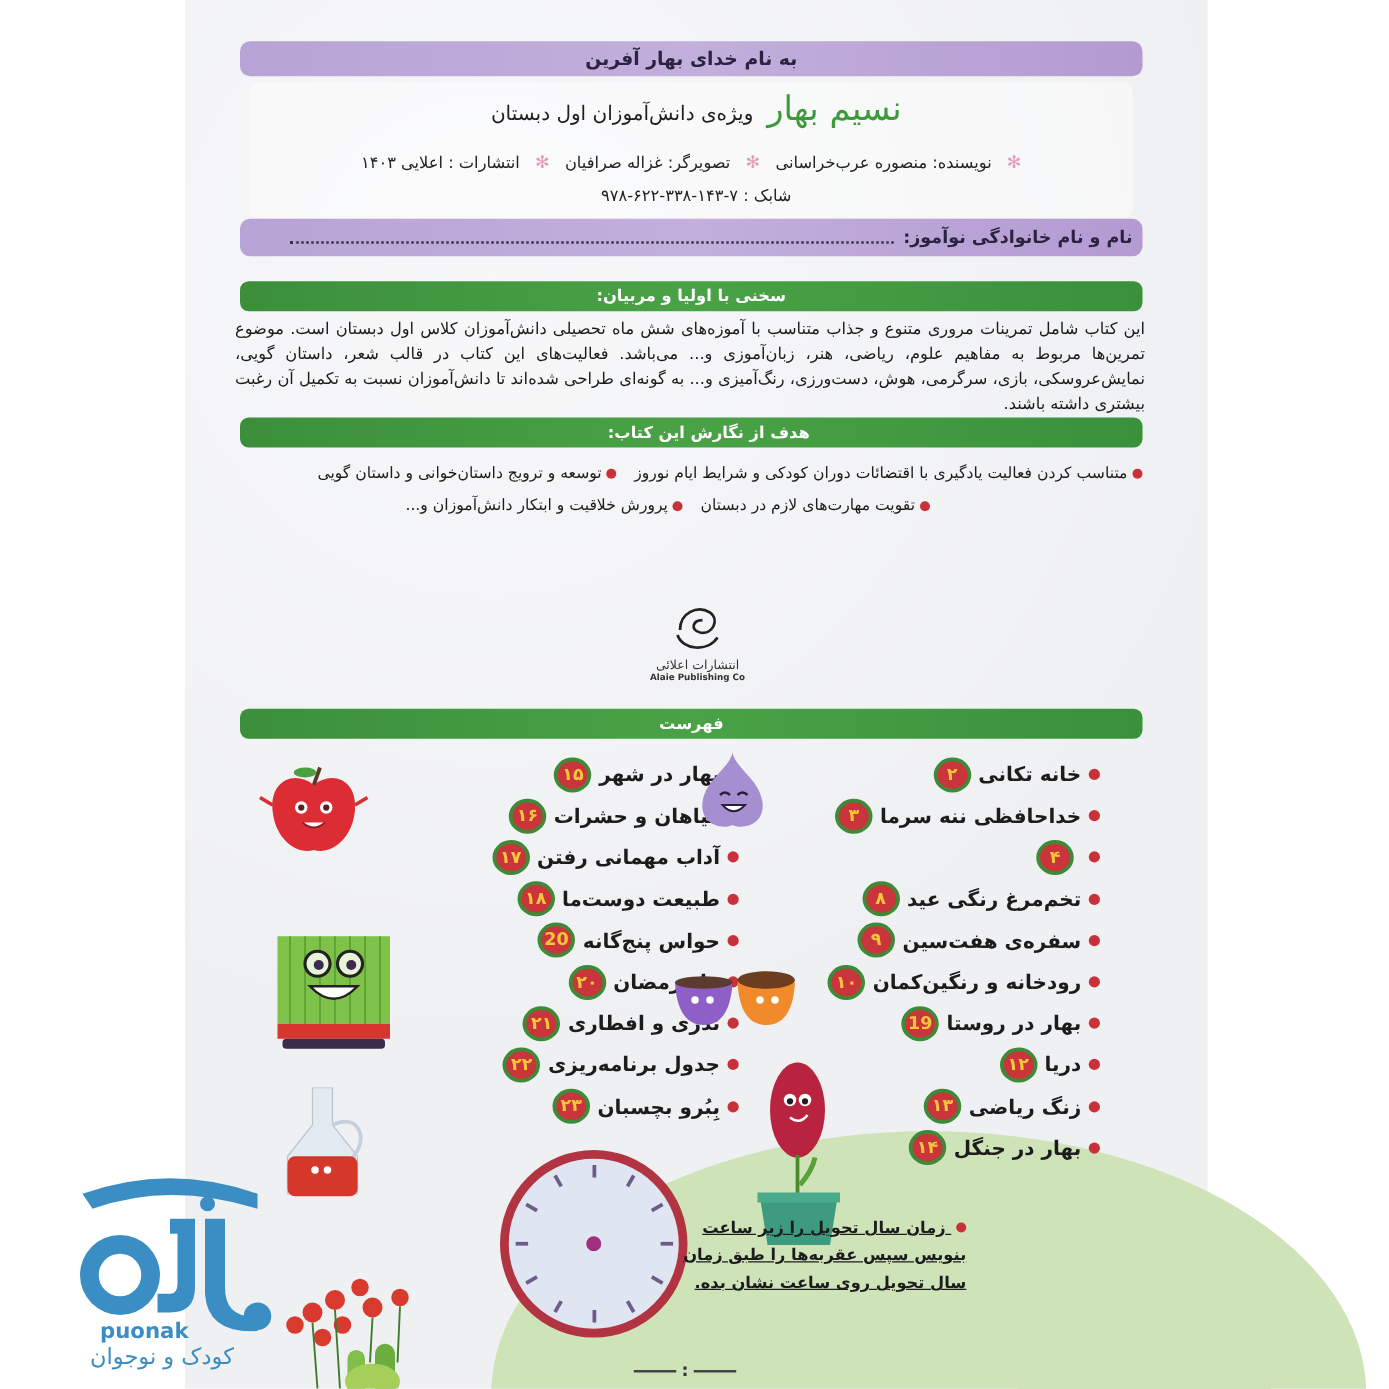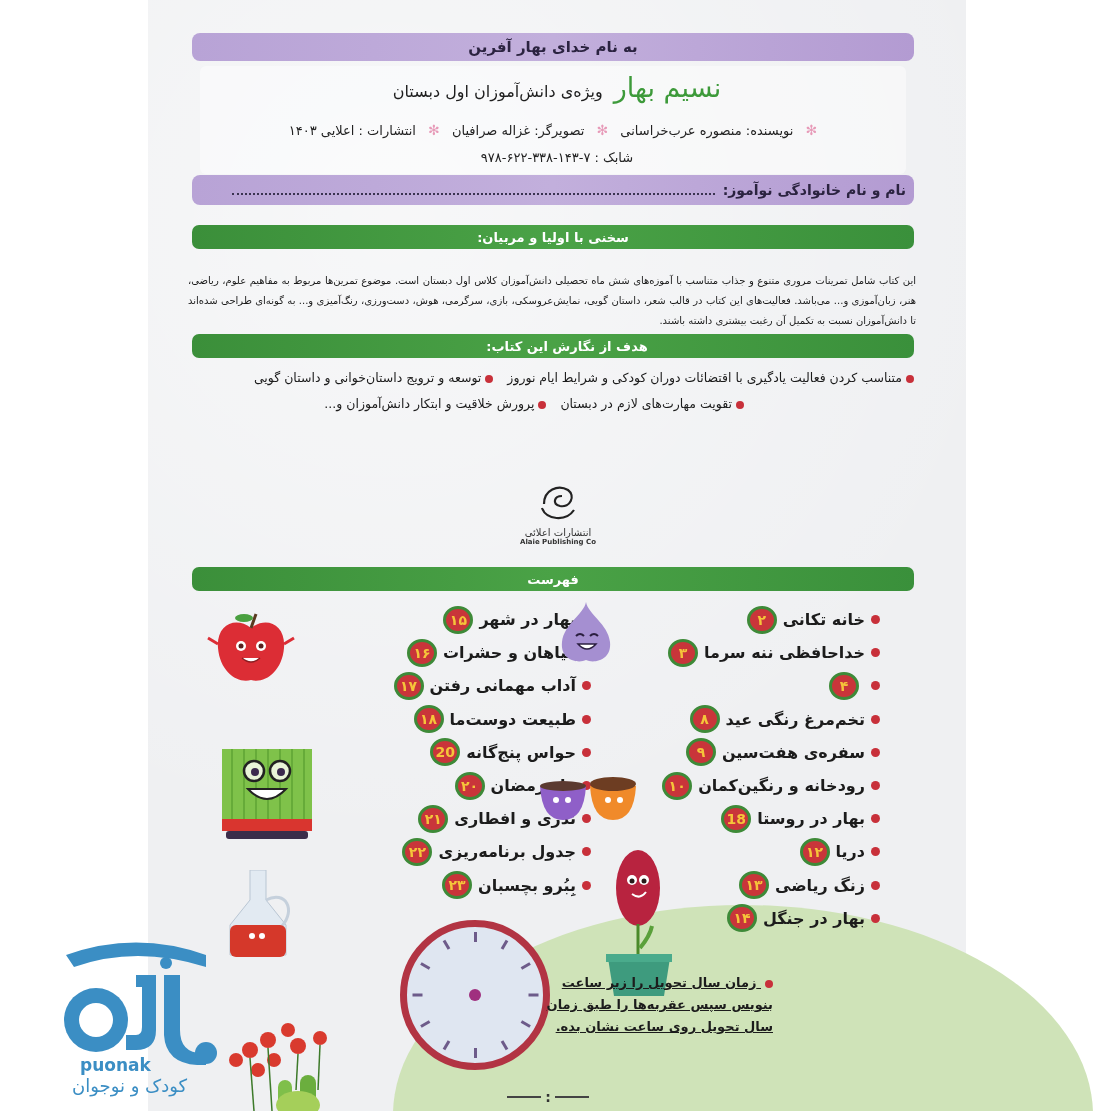--- a/index.html
+++ b/index.html
@@ -37,21 +37,21 @@
   .bar-green {
     position: absolute; left: 44px; width: 722px; height: 24px; border-radius: 7px;
     background: linear-gradient(90deg, #3b8f3a 0%, #4aa246 50%, #3a903b 100%);
     color: #ffffff; font-weight: bold; font-size: 13px;
     display:flex; align-items:center; justify-content:center;
   }
   .g1 { top: 225px; }
   .g2 { top: 334px; padding-left: 28px; }
   .g3 { top: 567px; }
 
-  .para { position:absolute; top: 271px; left: 40px; width: 728px; font-size: 10px; line-height: 20px; color:#1b1b1b; text-align: justify; text-align-last: right; }
+  .para { position:absolute; top: 254px; left: 40px; width: 728px; font-size: 13px; line-height: 20px; color:#1b1b1b; text-align: justify; text-align-last: right; }
 
   .goals { position:absolute; left: 44px; width: 722px; font-size: 12.5px; color:#1b1b1b; display:flex; justify-content:flex-start; gap: 14px; }
   .goals.r1 { top: 370px; }
   .goals.r2 { top: 396px; padding-right: 170px; }
   .bullet { display:inline-block; width: 8px; height: 8px; border-radius: 50%; background: #c8303a; margin-left: 4px; vertical-align: middle; }
 
   
   .publisher { position:absolute; left: 360px; top: 480px; width: 100px; text-align:center; }
   .publisher svg { display:block; margin: 0 auto; }
   .pub-fa { font-size: 10px; color:#333; margin-top: 3px; }
@@ -180,21 +180,21 @@
           <span class="badge">۹</span>
         </div>
       <div class="toc-item">
           <span class="dot"></span>
           <span>رودخانه و رنگین‌کمان</span>
           <span class="badge">۱۰</span>
         </div>
       <div class="toc-item">
           <span class="dot"></span>
           <span>بهار در روستا</span>
-          <span class="badge">18</span>
+          <span class="badge">19</span>
         </div>
       <div class="toc-item">
           <span class="dot"></span>
           <span>دریا</span>
           <span class="badge">۱۲</span>
         </div>
       <div class="toc-item">
           <span class="dot"></span>
           <span>زنگ ریاضی</span>
           <span class="badge">۱۳</span>

